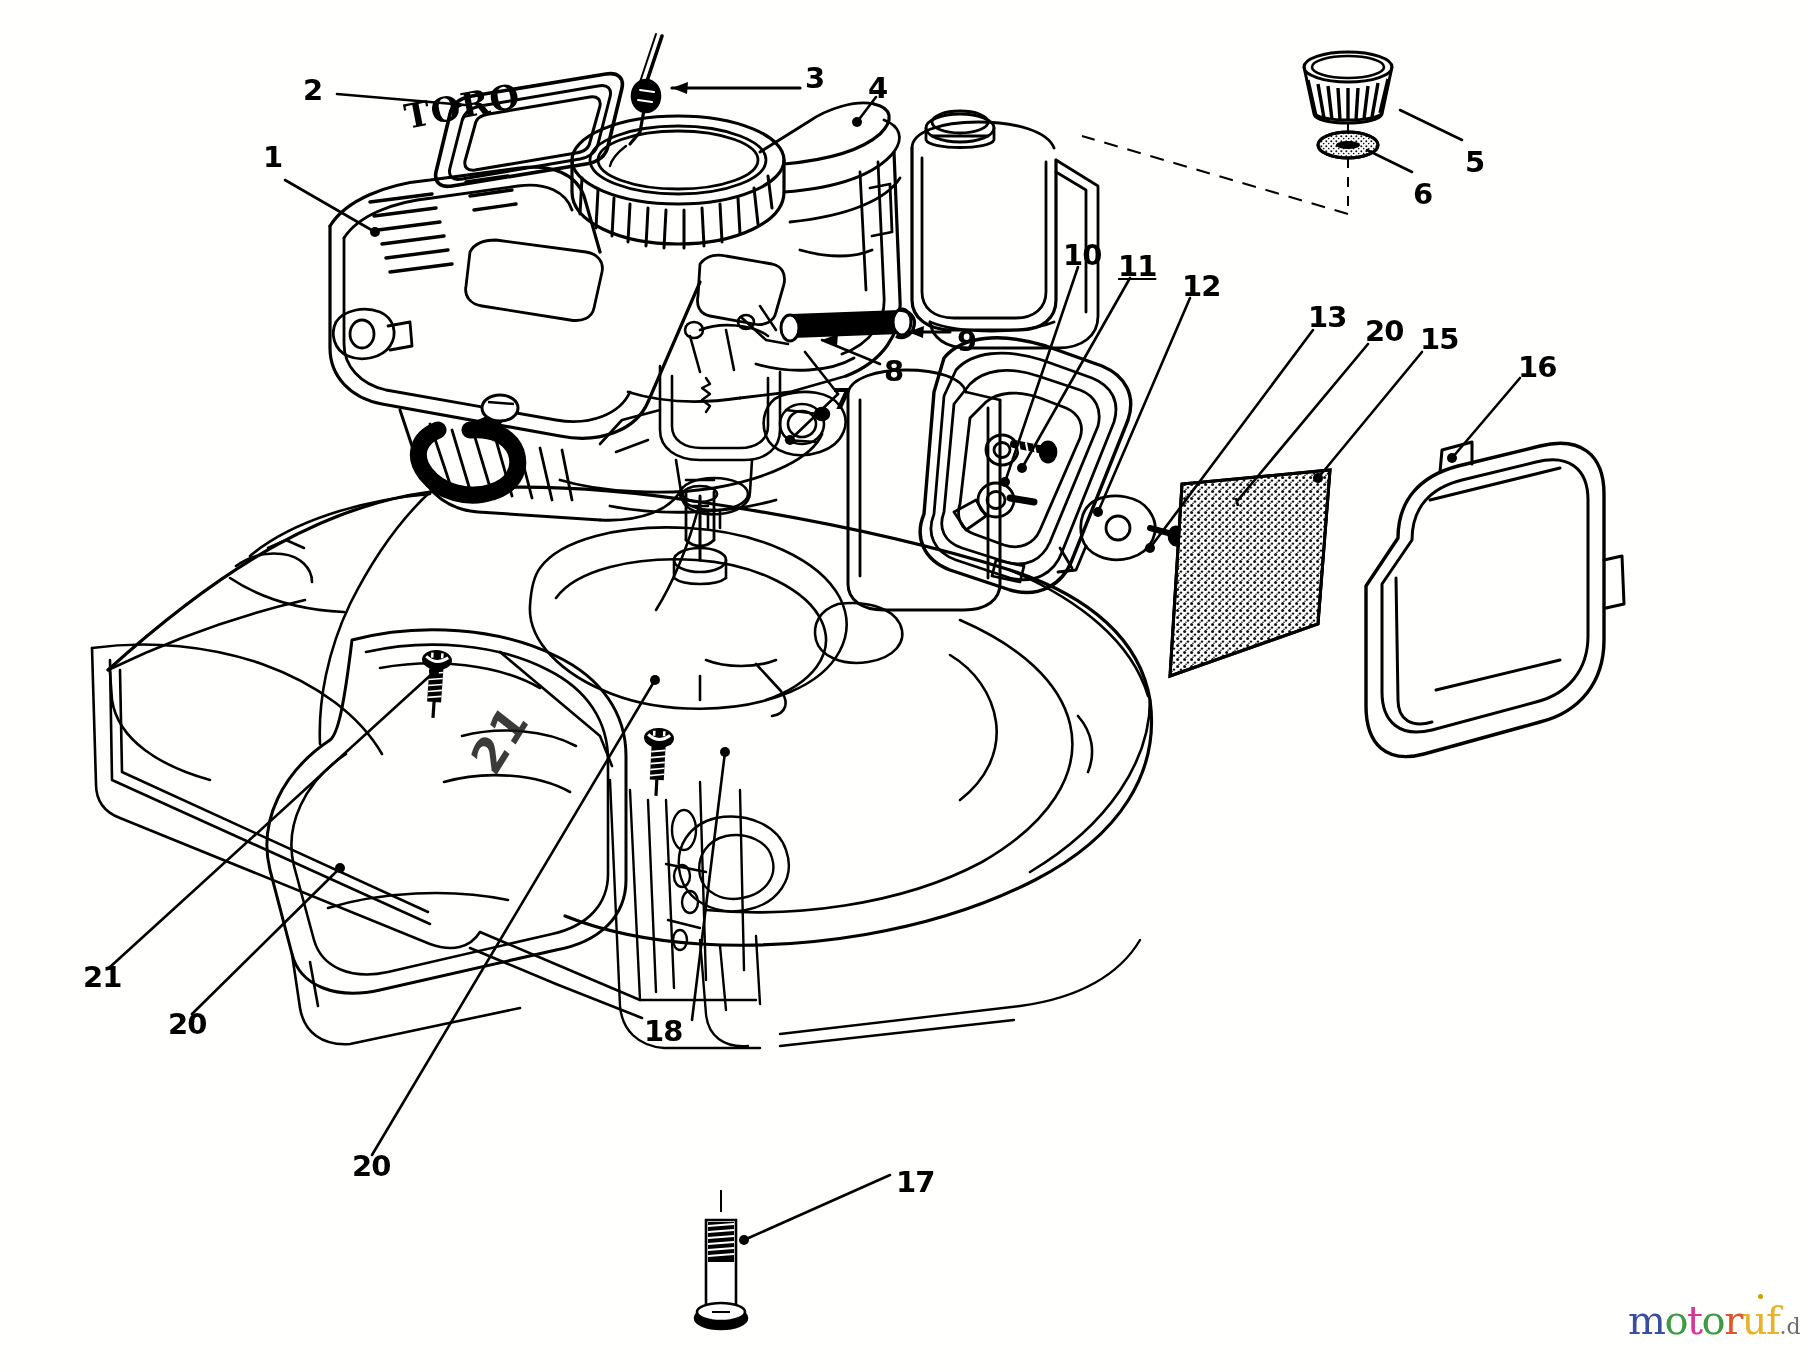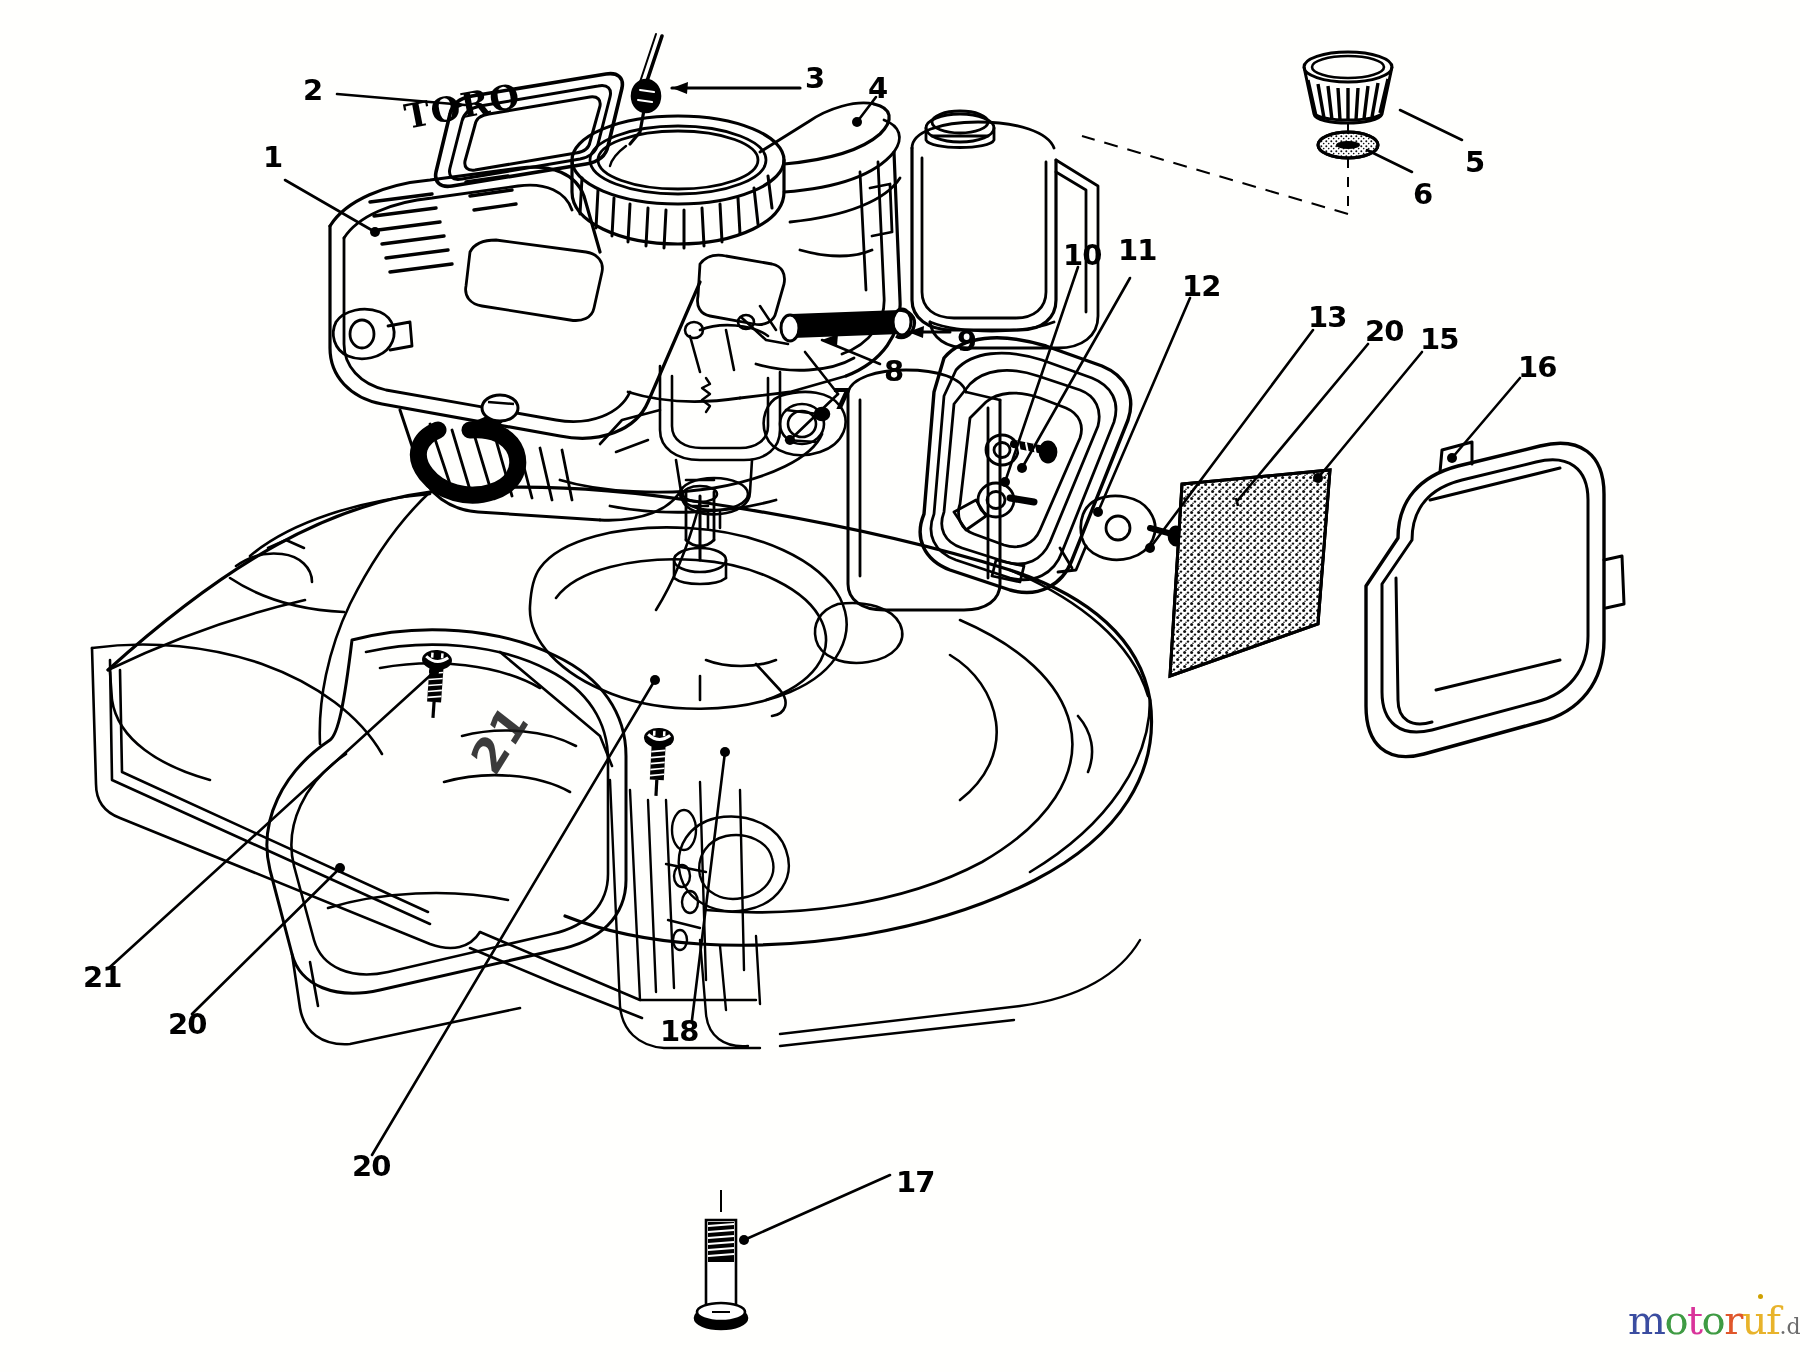--- a/index.html
+++ b/index.html
@@ -555,28 +555,28 @@
   <div class="callout-label" style="left:263px; top:143px;">1</div>
   <div class="callout-label" style="left:303px; top:76px;">2</div>
   <div class="callout-label" style="left:805px; top:64px;">3</div>
   <div class="callout-label" style="left:868px; top:74px;">4</div>
   <div class="callout-label" style="left:1465px; top:148px;">5</div>
   <div class="callout-label" style="left:1413px; top:180px;">6</div>
   <div class="callout-label" style="left:832px; top:385px;">7</div>
   <div class="callout-label" style="left:884px; top:357px;">8</div>
   <div class="callout-label" style="left:957px; top:327px;">9</div>
   <div class="callout-label" style="left:1063px; top:241px;">10</div>
-  <div class="callout-label" style="left:1118px; top:236px;">11</div>
+  <div class="callout-label" style="left:1118px; top:252px;text-decoration:underline;">11</div>
   <div class="callout-label" style="left:1182px; top:272px;">12</div>
   <div class="callout-label" style="left:1308px; top:303px;">13</div>
   <div class="callout-label" style="left:1365px; top:317px;">20</div>
   <div class="callout-label" style="left:1420px; top:325px;">15</div>
   <div class="callout-label" style="left:1518px; top:353px;">16</div>
   <div class="callout-label" style="left:896px; top:1168px;">17</div>
-  <div class="callout-label" style="left:660px; top:1017px;">18</div>
+  <div class="callout-label" style="left:644px; top:1017px;">18</div>
   <div class="callout-label" style="left:352px; top:1152px;">20</div>
   <div class="callout-label" style="left:168px; top:1010px;">20</div>
   <div class="callout-label" style="left:83px; top:963px;">21</div>
 
   <div class="watermark">
     <span style="color:#3b4da0">m</span><span style="color:#3f9b43">o</span><span style="color:#d9349a">t</span><span style="color:#3f9b43">o</span><span style="color:#e0562a">r</span><span style="color:#e8b32a">u</span><span style="color:#e8b32a">f</span><span class="wm-de">.de</span>
   </div>
   <div class="wm-dot"></div>
 
 </div>

